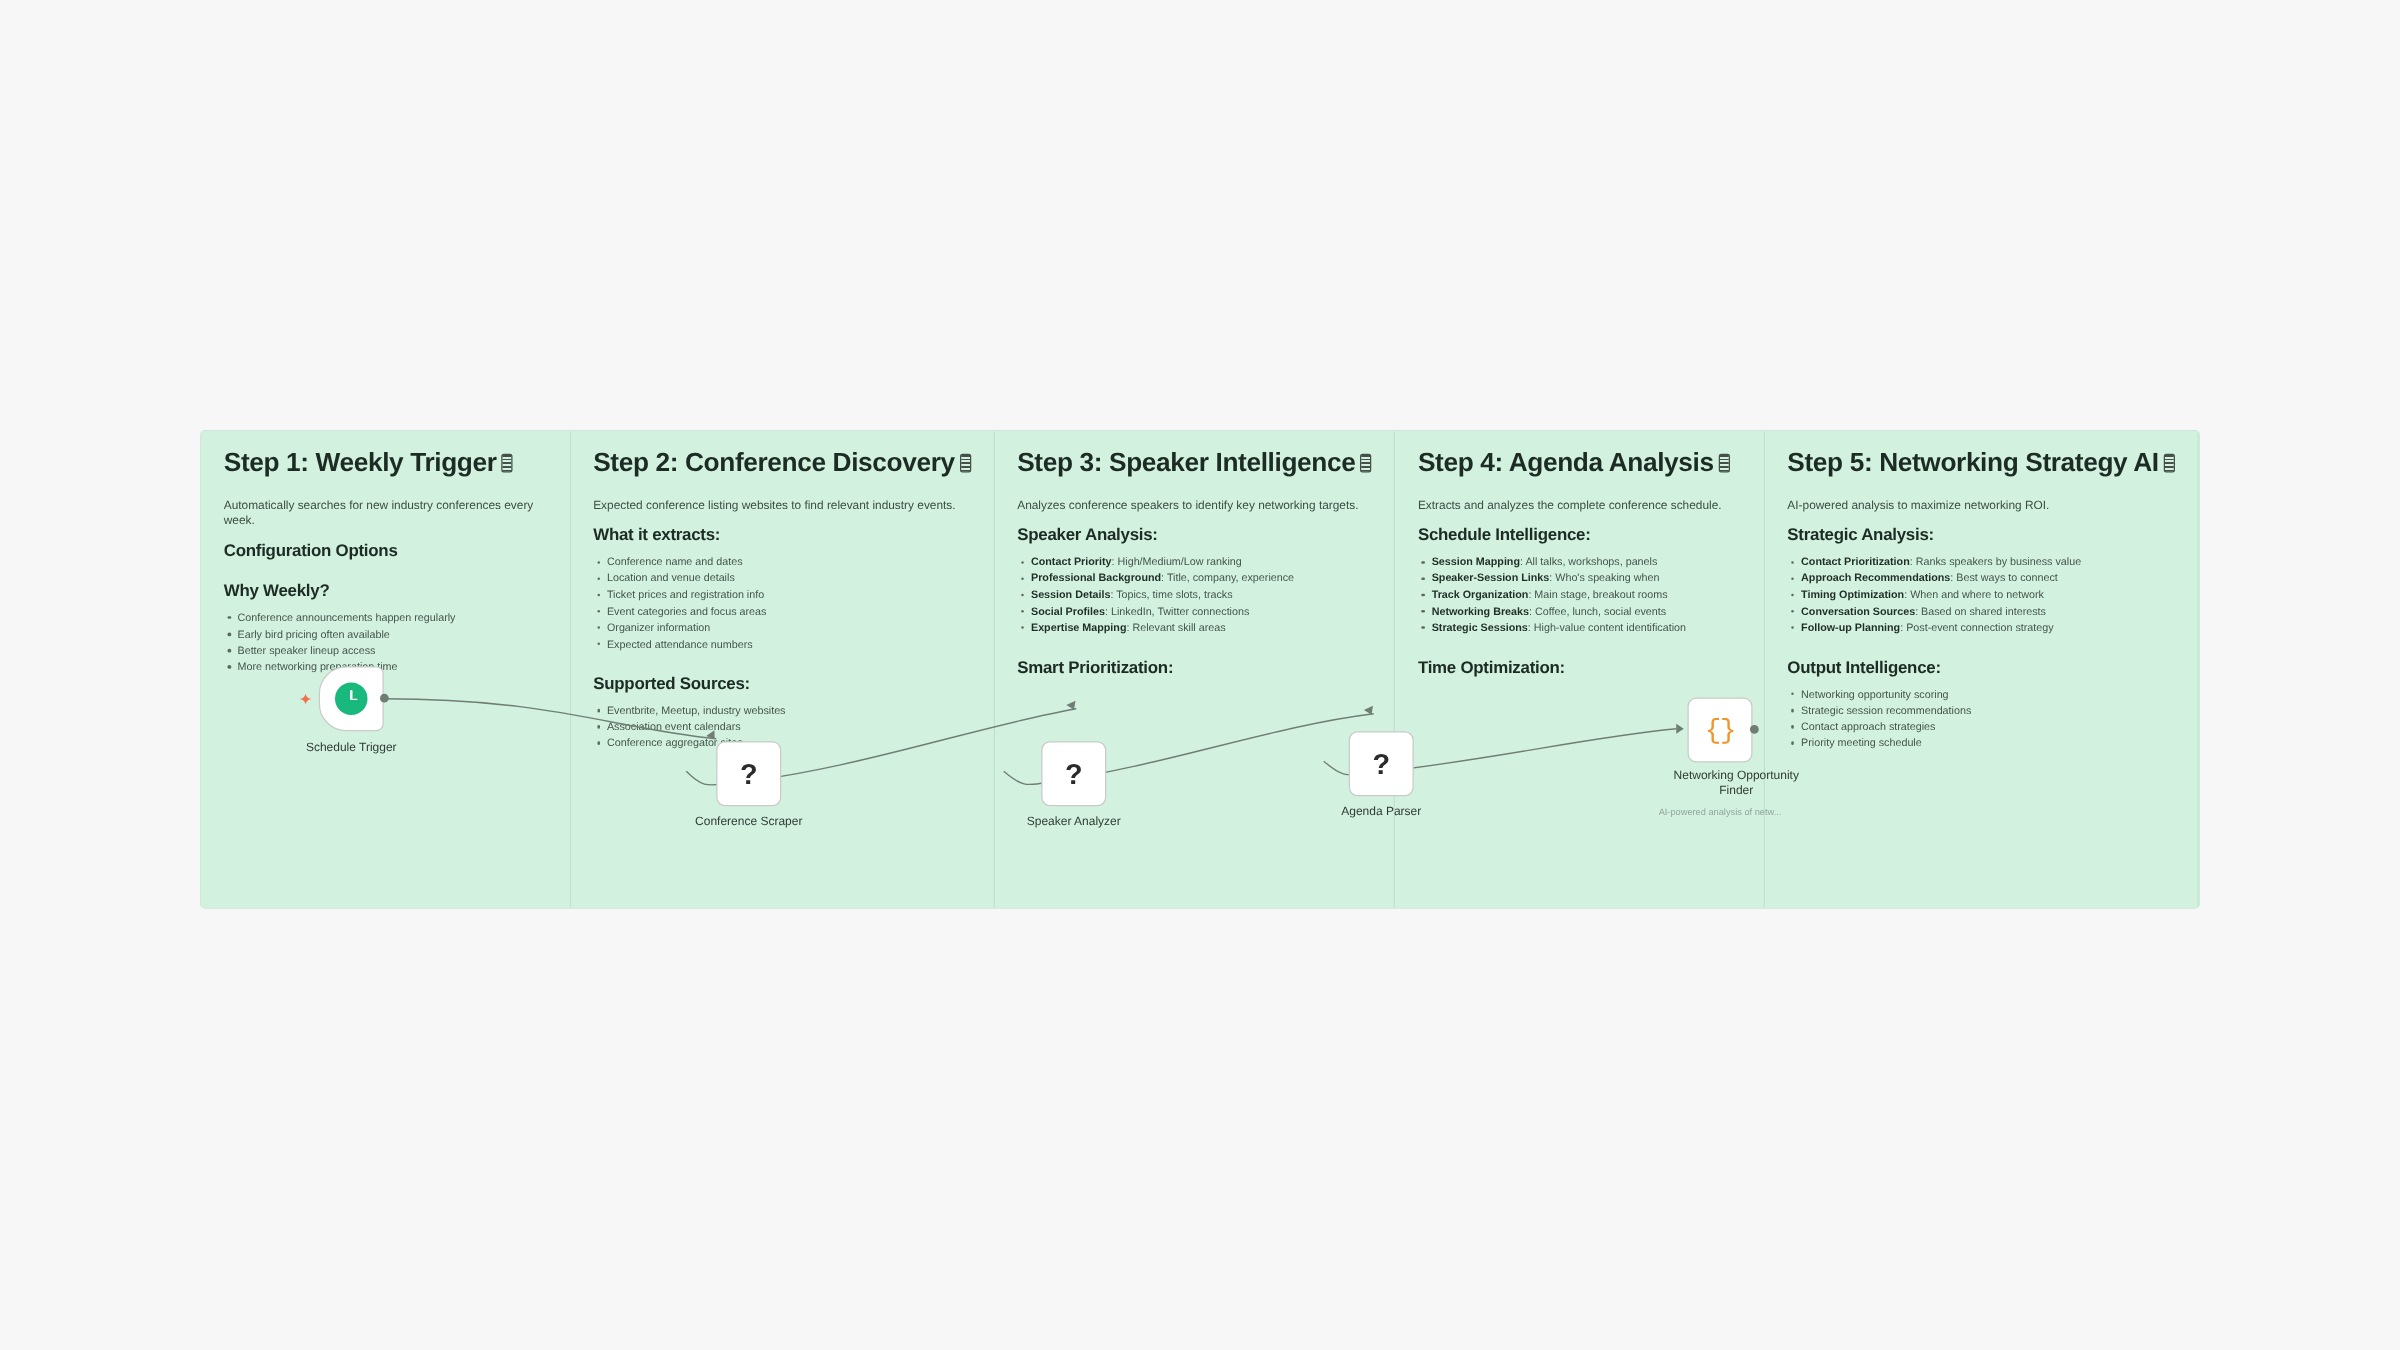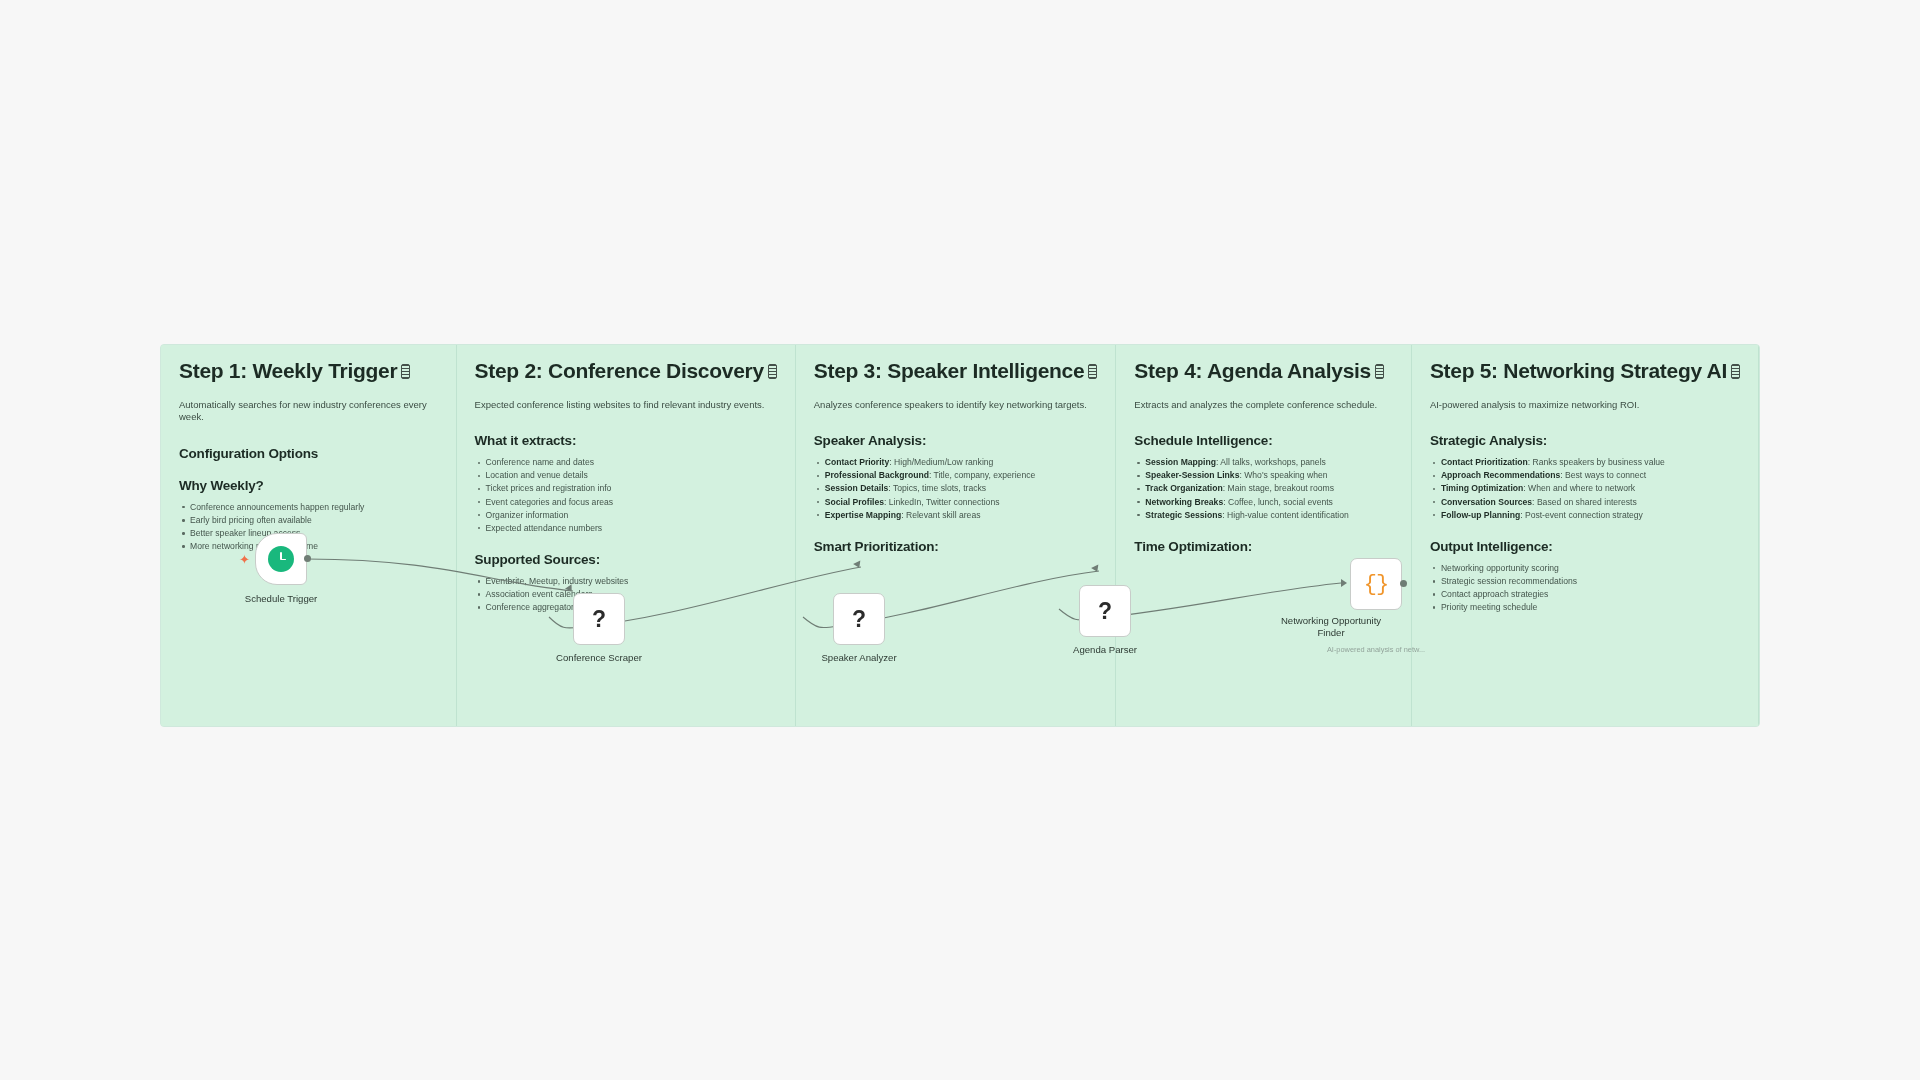--- a/index.html
+++ b/index.html
@@ -48,21 +48,21 @@
     margin-left: 4px;
     background:
       repeating-linear-gradient(to bottom,
         #44504a 0px, #44504a 1.4px,
         transparent 1.4px, transparent 3px);
   }
 
   .col-sub {
     font-size: 9.5px;
     color: #3c4d44;
-    margin-bottom: 22px;
+    margin-bottom: 9px;
     line-height: 1.3;
   }
 
   .sec-head {
     font-size: 13.5px;
     font-weight: bold;
     color: #1c2b24;
     margin-bottom: 8px;
     letter-spacing: -0.2px;
   }
@@ -288,18 +288,18 @@
       <div class="node square" style="left:918px; top:240px;">
         <div class="qmark">?</div>
       </div>
       <div class="node-label" style="left:884px; top:299px; width:120px;">Agenda Parser</div>
 
       <div class="inarrow" style="left:1180px; top:234px;"></div>
       <div class="node square" style="left:1189px; top:213px;">
         <div class="braces">{}</div>
       </div>
       <div class="dot" style="left:1239px; top:235px;"></div>
-      <div class="node-label wrap" style="left:1110px; top:270px;">Networking Opportunity Finder</div>
+      <div class="node-label wrap" style="left:1168px; top:270px;">Networking Opportunity Finder</div>
       <div class="node-sublabel" style="left:1140px; top:300px;">AI-powered analysis of netw...</div>
     </div>
 
   </div>
 </div>
 
 </body></html>

